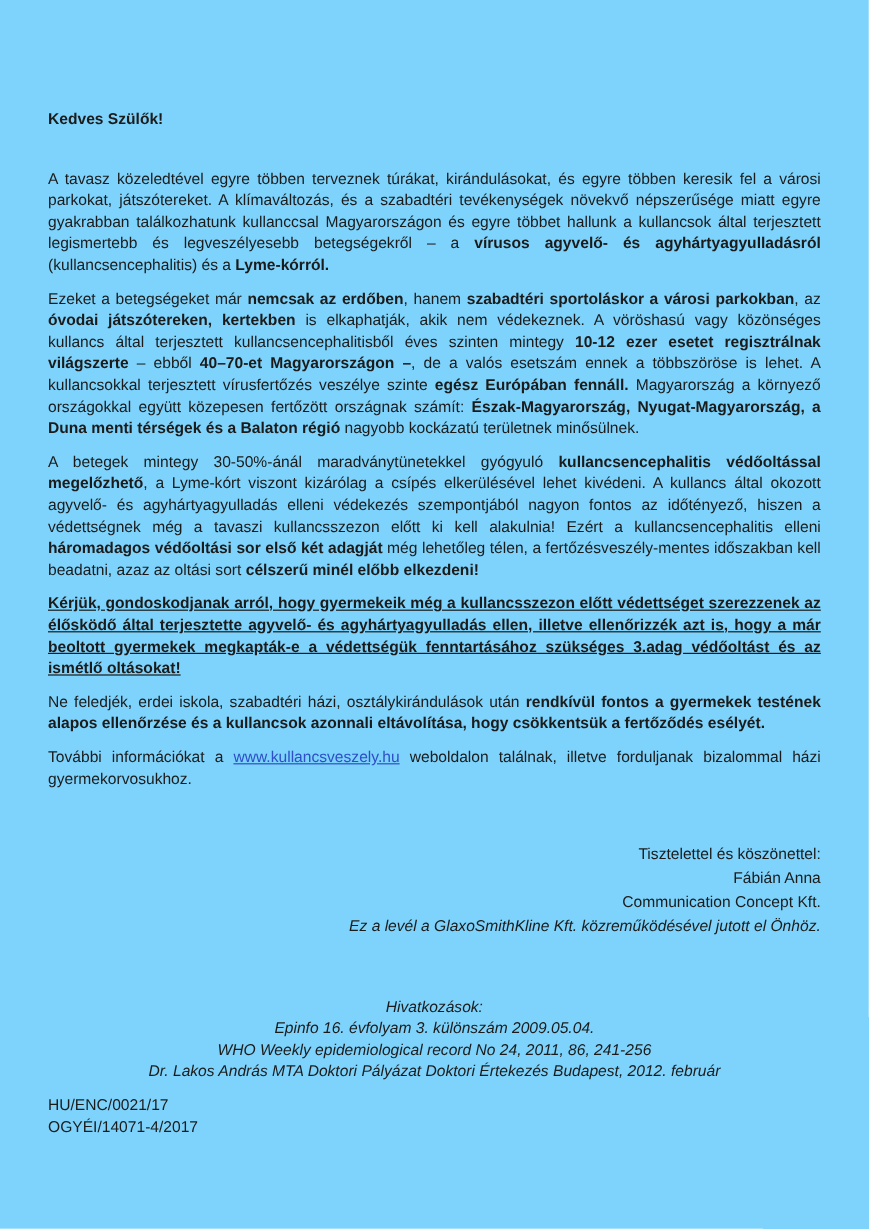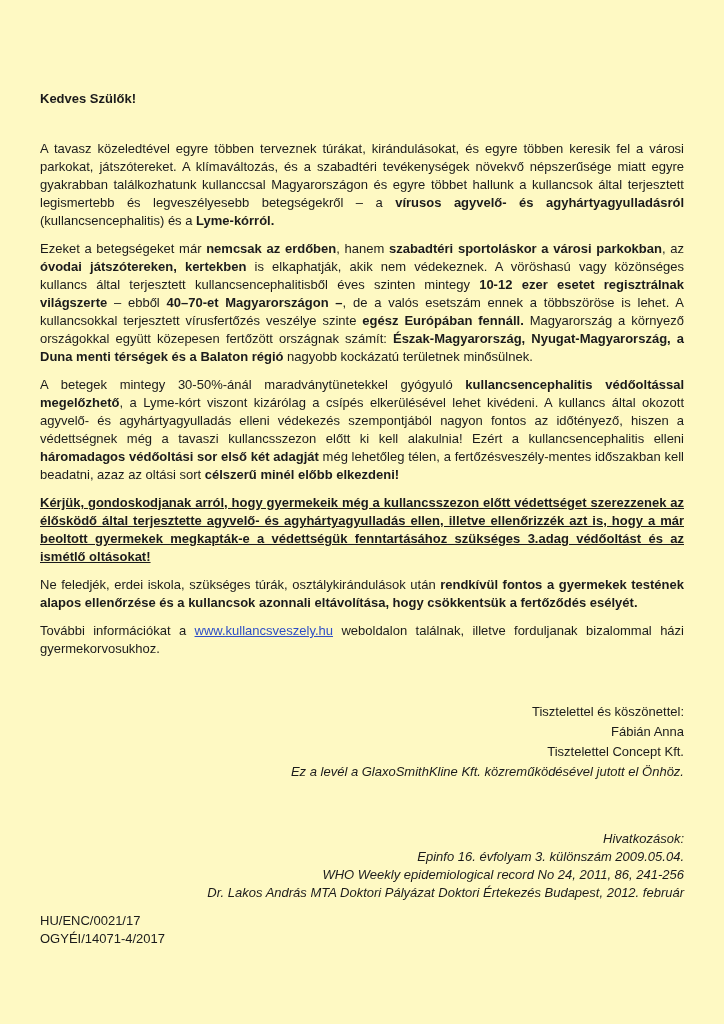--- a/index.html
+++ b/index.html
@@ -13,21 +13,21 @@
     overflow: hidden;
     font-family: "Liberation Sans", "DejaVu Sans", sans-serif;
     font-size: 13px;
     color: #1b1b1b;
   }
   .page {
     box-sizing: border-box;
     width: 724px;
     height: 1024px;
     padding: 90px 40px 0 40px;
-    background: #fef9c3;
+    background: #7dd3fc;
   }
   p { margin: 0; line-height: 18px; }
   .salutation {
     font-weight: 700;
     margin-bottom: 32px;
     text-align: left;
   }
   .para {
     text-align: justify;
     margin-bottom: 10px;
@@ -35,42 +35,42 @@
   .b { font-weight: 700; }
   .u { text-decoration: underline; }
   .i { font-style: italic; }
   a.link {
     color: var(--link-color, #2e4fc7);
     cursor: pointer;
   }
   .closing { margin-top: 44px; }
   .closing p { line-height: 20px; text-align: right; }
   .refs { margin-top: 48px; }
-  .refs p { line-height: 18px; text-align: right; }
+  .refs p { line-height: 18px; text-align: center; }
   .codes { margin-top: 10px; }
   .codes p { line-height: 18px; text-align: left; }
 </style>
 </head>
 <body style="color: rgb(27, 27, 27);">
 
 <div class="page">
 
   <p class="salutation"><span class="b">Kedves Szülők!</span></p>
 
   <p class="para"><span>A tavasz közeledtével egyre többen terveznek túrákat, kirándulásokat, és egyre többen keresik fel a városi parkokat, játszótereket. A klímaváltozás, és a szabadtéri tevékenységek növekvő népszerűsége miatt egyre gyakrabban találkozhatunk kullanccsal Magyarországon és egyre többet hallunk a kullancsok által terjesztett legismertebb és legveszélyesebb betegségekről – a </span><span class="b">vírusos agyvelő- és agyhártyagyulladásról</span><span> (kullancsencephalitis) és a </span><span class="b">Lyme-kórról.</span></p>
   <p class="para"><span>Ezeket a betegségeket már </span><span class="b">nemcsak az erdőben</span><span>, hanem </span><span class="b">szabadtéri sportoláskor a városi parkokban</span><span>, az </span><span class="b">óvodai játszótereken, kertekben</span><span> is elkaphatják, akik nem védekeznek. A vöröshasú vagy közönséges kullancs által terjesztett kullancsencephalitisből éves szinten mintegy </span><span class="b">10-12 ezer esetet regisztrálnak világszerte</span><span> – ebből </span><span class="b">40–70-et Magyarországon –</span><span>, de a valós esetszám ennek a többszöröse is lehet. A kullancsokkal terjesztett vírusfertőzés veszélye szinte </span><span class="b">egész Európában fennáll.</span><span> Magyarország a környező országokkal együtt közepesen fertőzött országnak számít: </span><span class="b">Észak-Magyarország, Nyugat-Magyarország, a Duna menti térségek és a Balaton régió</span><span> nagyobb kockázatú területnek minősülnek.</span></p>
   <p class="para"><span>A betegek mintegy 30-50%-ánál maradványtünetekkel gyógyuló </span><span class="b">kullancsencephalitis védőoltással megelőzhető</span><span>, a Lyme-kórt viszont kizárólag a csípés elkerülésével lehet kivédeni. A kullancs által okozott agyvelő- és agyhártyagyulladás elleni védekezés szempontjából nagyon fontos az időtényező, hiszen a védettségnek még a tavaszi kullancsszezon előtt ki kell alakulnia! Ezért a kullancsencephalitis elleni </span><span class="b">háromadagos védőoltási sor első két adagját</span><span> még lehetőleg télen, a fertőzésveszély-mentes időszakban kell beadatni, azaz az oltási sort </span><span class="b">célszerű minél előbb elkezdeni!</span></p>
   <p class="para"><span class="b u">Kérjük, gondoskodjanak arról, hogy gyermekeik még a kullancsszezon előtt védettséget szerezzenek az élősködő által terjesztette agyvelő- és agyhártyagyulladás ellen, illetve ellenőrizzék azt is, hogy a már beoltott gyermekek megkapták-e a védettségük fenntartásához szükséges 3.adag védőoltást és az ismétlő oltásokat!</span></p>
-  <p class="para"><span>Ne feledjék, erdei iskola, szükséges túrák, osztálykirándulások után </span><span class="b">rendkívül fontos a gyermekek testének alapos ellenőrzése és a kullancsok azonnali eltávolítása, hogy csökkentsük a fertőződés esélyét.</span></p>
+  <p class="para"><span>Ne feledjék, erdei iskola, szabadtéri házi, osztálykirándulások után </span><span class="b">rendkívül fontos a gyermekek testének alapos ellenőrzése és a kullancsok azonnali eltávolítása, hogy csökkentsük a fertőződés esélyét.</span></p>
   <p class="para"><span>További információkat a </span><a class="link" href="#">www.kullancsveszely.hu</a><span> weboldalon találnak, illetve forduljanak bizalommal házi gyermekorvosukhoz.</span></p>
 
   <div class="closing">
     <p><span>Tisztelettel és köszönettel:</span></p>
     <p><span>Fábián Anna</span></p>
-    <p><span>Tisztelettel Concept Kft.</span></p>
+    <p><span>Communication Concept Kft.</span></p>
     <p><span class="i">Ez a levél a GlaxoSmithKline Kft. közreműködésével jutott el Önhöz.</span></p>
   </div>
 
   <div class="refs">
     <p><span class="i">Hivatkozások:</span></p>
     <p><span class="i">Epinfo 16. évfolyam 3. különszám 2009.05.04.</span></p>
     <p><span class="i">WHO Weekly epidemiological record No 24, 2011, 86, 241-256</span></p>
     <p><span class="i">Dr. Lakos András MTA Doktori Pályázat Doktori Értekezés Budapest, 2012. február</span></p>
   </div>
 

